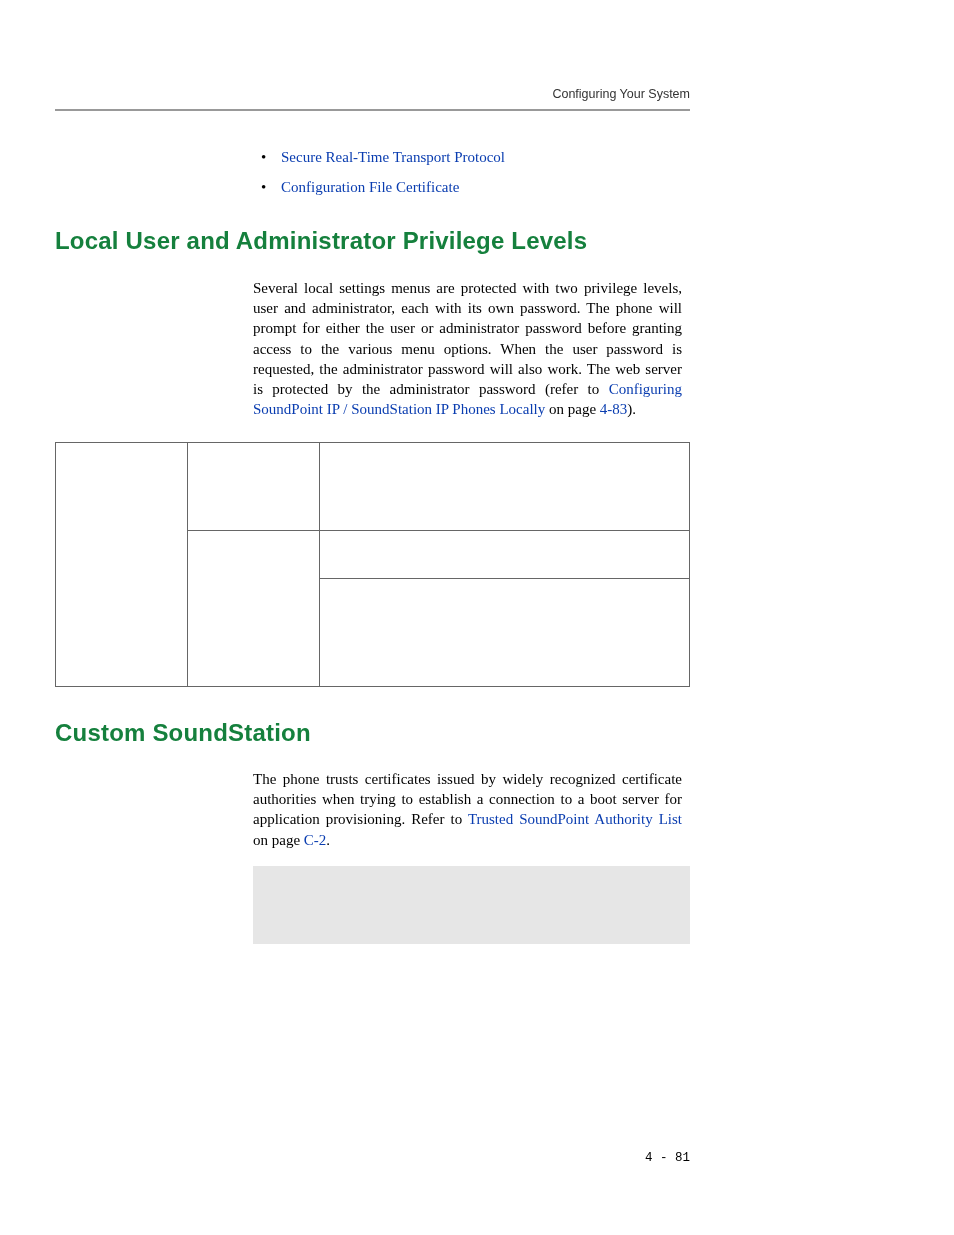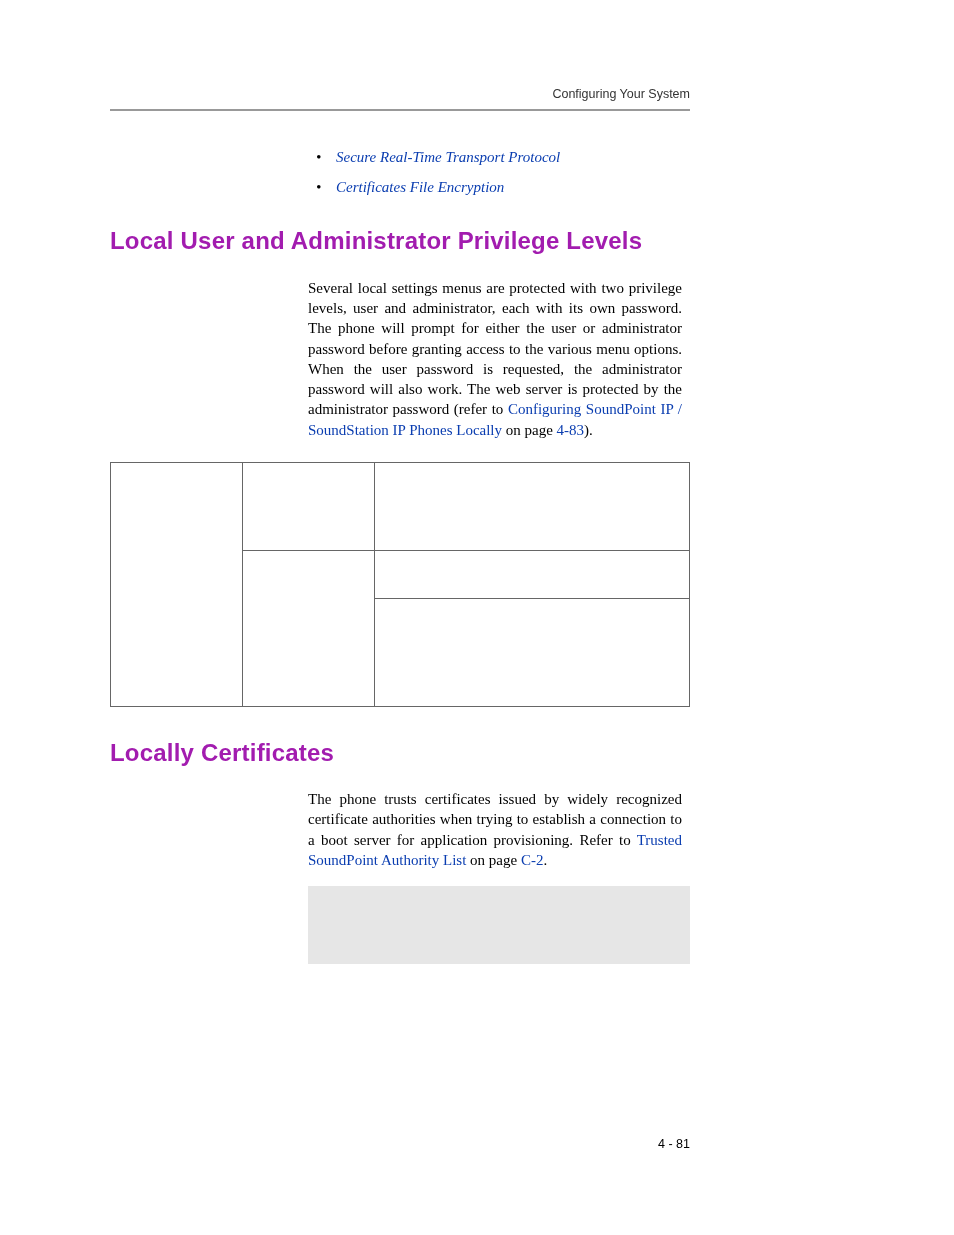--- a/index.html
+++ b/index.html
@@ -9,21 +9,21 @@
     color: #000;
     background: #fff;
     position: relative;
     font-size: 15px;
     line-height: 1.35;
   }
   .page {
     position: relative;
     width: 800px;
     height: 1235px;
-    padding: 86px 110px 0 110px;
+    padding: 86px 110px 0 55px;
   }
   .running-header {
     text-align: right;
     font-size: 12.5px;
     font-family: "Segoe UI", "Helvetica Neue", Arial, sans-serif;
     color: #333;
     margin-bottom: 6px;
   }
   hr.header-rule {
     border: none;
@@ -33,33 +33,32 @@
   .bulleted {
     margin-left: 206px;
     margin-bottom: 28px;
   }
   .bulleted li {
     list-style: none;
     position: relative;
     padding-left: 20px;
     margin-bottom: 10px;
     font-size: 15px;
-    font-style: italic;
   }
   .bulleted li::before {
     content: "•";
     position: absolute;
     left: 0;
     top: 0;
   }
   .link { color: #0a3db0; }
   h2.section-heading {
     font-family: Futura, "Trebuchet MS", "Segoe UI", Arial, sans-serif;
     font-weight: 600;
-    color: #a21caf;
+    color: #15803d;
     font-size: 24px;
     margin-bottom: 20px;
     margin-top: 16px;
     letter-spacing: 0.2px;
   }
   .body-block {
     margin-left: 198px;
     margin-right: 8px;
     text-align: justify;
     font-size: 15px;
@@ -82,36 +81,36 @@
   .col2 { }
   .note-box {
     margin-left: 198px;
     background: #e6e6e6;
     height: 78px;
     margin-top: 16px;
   }
   .page-number {
     position: absolute;
     right: 110px;
-    bottom: 82px;
+    bottom: 68px;
     font-size: 12.5px;
-    font-family: Liberation Sans, sans-serif;
+    font-family: Liberation Mono, monospace;
   }
 </style>
 </head>
 <body>
 
 <div class="page">
 
   <div class="running-header">Configuring Your System</div>
   <hr class="header-rule">
 
   <ul class="bulleted">
     <li><span class="link">Secure Real-Time Transport Protocol</span></li>
-    <li><span class="link">Certificates File Encryption</span></li>
+    <li><span class="link">Configuration File Certificate</span></li>
   </ul>
 
   <h2 class="section-heading">Local User and Administrator Privilege Levels</h2>
 
   <div class="body-block">
     <p>
       <span>Several local settings menus are protected with two privilege levels, user and administrator, each with its own password. The phone will prompt for either the user or administrator password before granting access to the various menu options. When the user password is requested, the administrator password will also work. The web server is protected by the administrator password (refer to </span><span class="link">Configuring SoundPoint IP / SoundStation IP Phones Locally</span><span> on page </span><span class="link">4-83</span><span>).</span>
     </p>
   </div>
 
@@ -125,21 +124,21 @@
     <tr class="row1">
       <td class="col1" rowspan="2"></td>
       <td class="col2"></td>
     </tr>
     <tr class="row2">
       <td class="col2"></td>
     </tr>
   </tbody>
     </table>
 
-  <h2 class="section-heading">Locally Certificates</h2>
+  <h2 class="section-heading">Custom SoundStation</h2>
 
   <div class="body-block">
     <p>
       <span>The phone trusts certificates issued by widely recognized certificate authorities when trying to establish a connection to a boot server for application provisioning. Refer to </span><span class="link">Trusted SoundPoint Authority List</span><span> on page </span><span class="link">C-2</span><span>.</span>
     </p>
   </div>
 
   <div class="note-box"></div>
 
   <div class="page-number">4 - 81</div>

